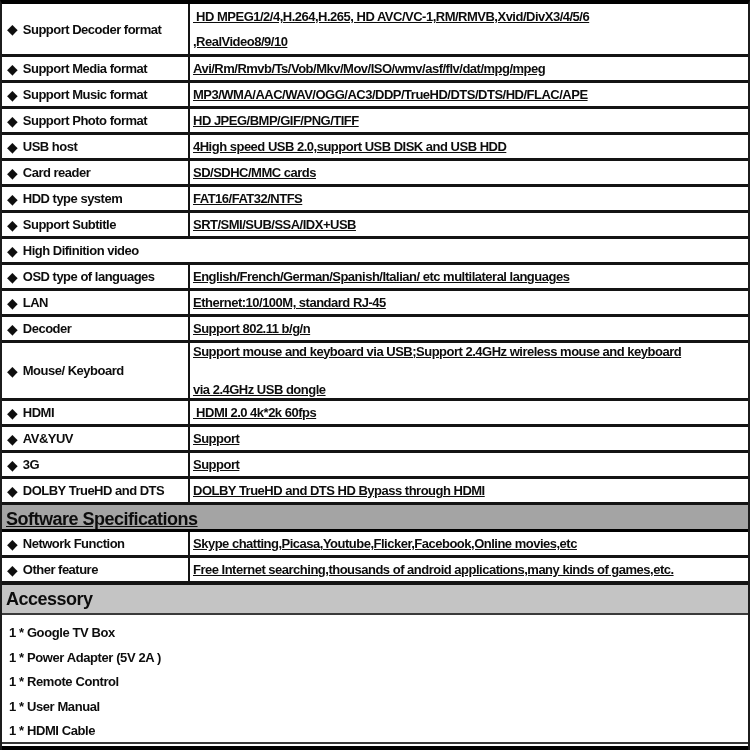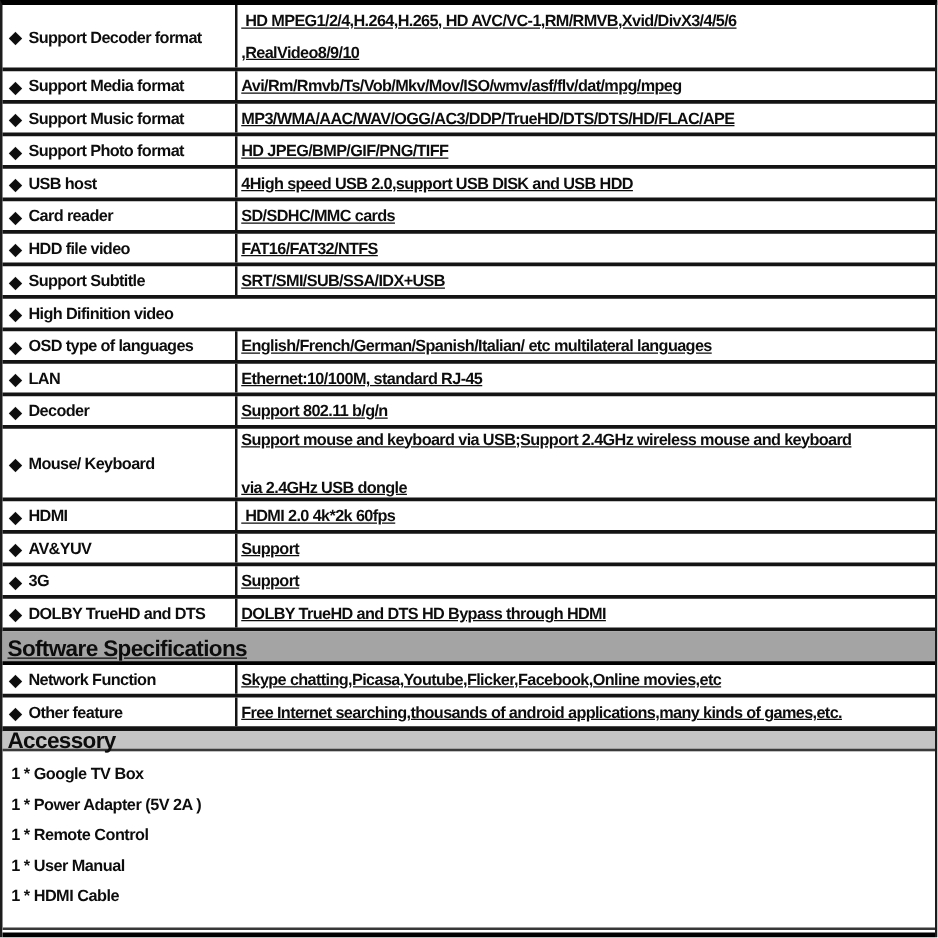--- a/index.html
+++ b/index.html
@@ -64,21 +64,21 @@
     display: flex; align-items: flex-end;
     padding-left: 4px;
   }
   .section-bar.software {
     height: 27px;
     background: #a4a4a4;
     border-bottom: 3px solid #000;
     text-decoration: underline;
   }
   .section-bar.accessory {
-    height: 16px;
+    height: 30px;
     background: #c4c4c4;
     border-bottom: 2px solid #3a3a3a;
     align-items: center;
   }
   .section-title {
     font-size: 18px;
     letter-spacing: -0.5px;
     line-height: 20px;
   }
   .accessory-list {
@@ -142,21 +142,21 @@
   </div>
 
   <div class="spec-row">
     <div class="label-cell"><span class="bullet">◆</span><span class="label-text">Card reader</span></div>
     <div class="value-cell">
         <span class="value-text">SD/SDHC/MMC cards</span>
       </div>
   </div>
 
   <div class="spec-row">
-    <div class="label-cell"><span class="bullet">◆</span><span class="label-text">HDD file video</span></div>
+    <div class="label-cell"><span class="bullet">◆</span><span class="label-text">HDD type system</span></div>
     <div class="value-cell">
         <span class="value-text">FAT16/FAT32/NTFS</span>
       </div>
   </div>
 
   <div class="spec-row">
     <div class="label-cell"><span class="bullet">◆</span><span class="label-text">Support Subtitle</span></div>
     <div class="value-cell">
         <span class="value-text">SRT/SMI/SUB/SSA/IDX+USB</span>
       </div>

